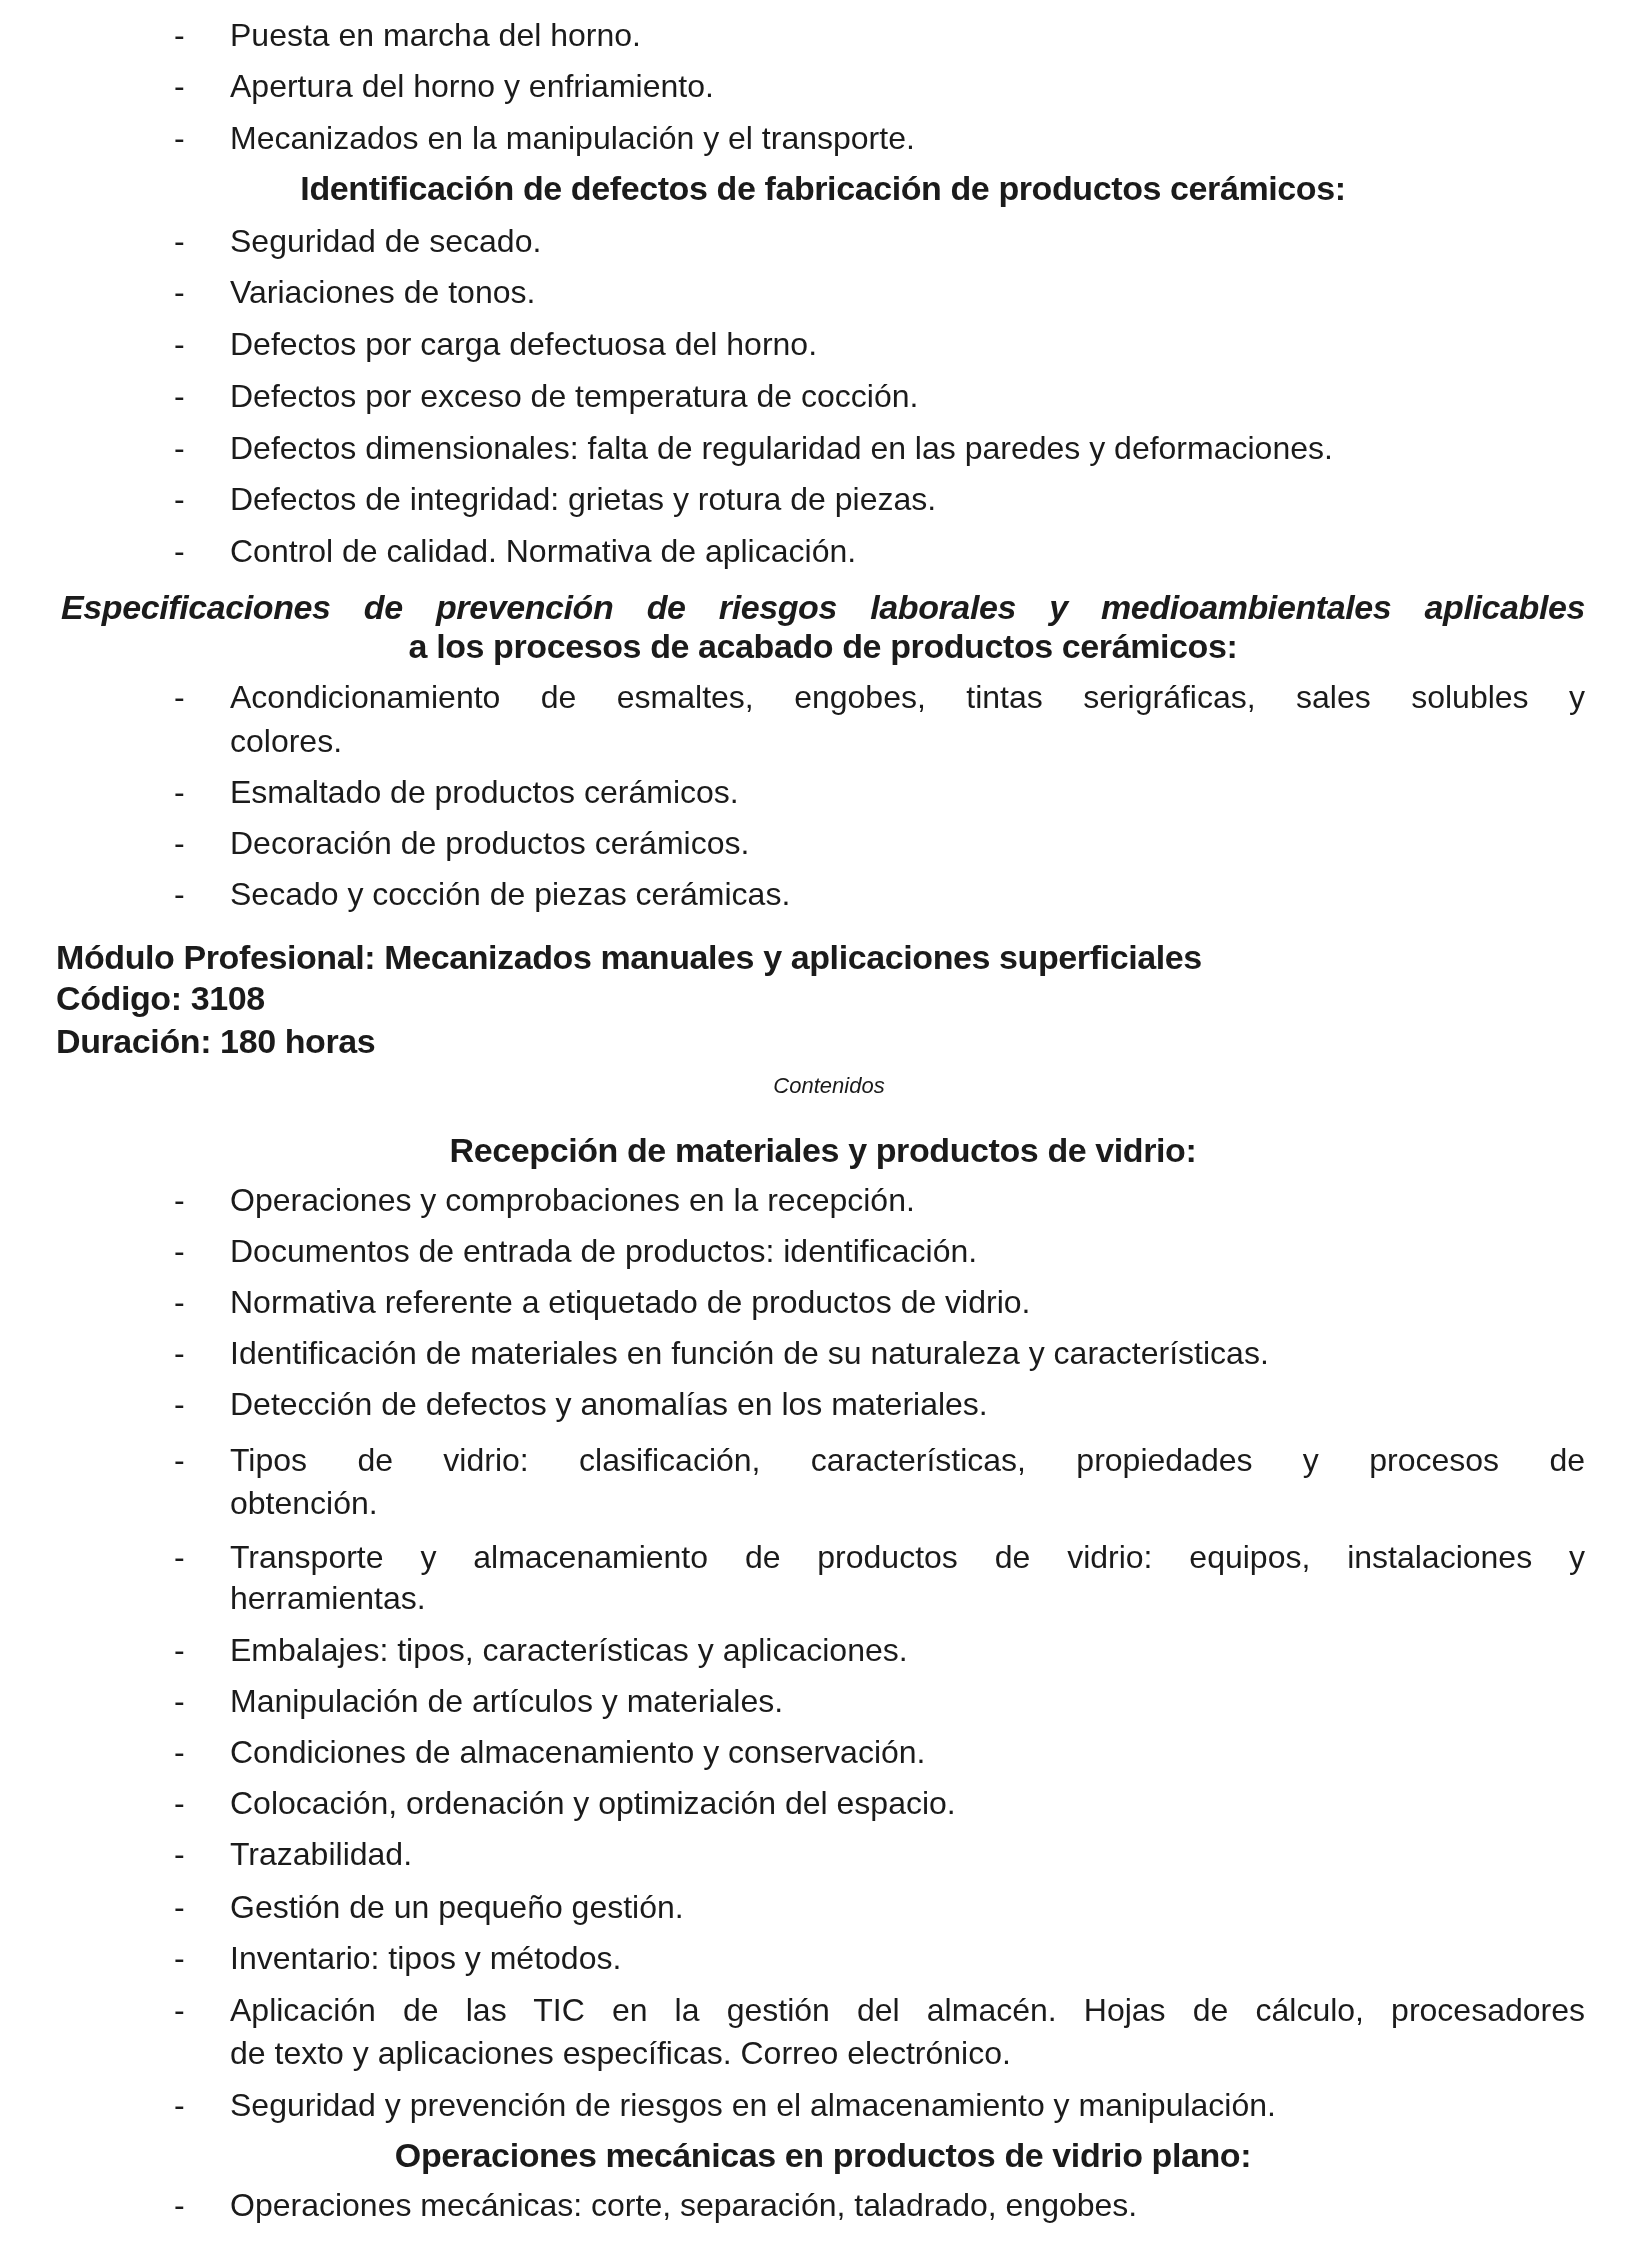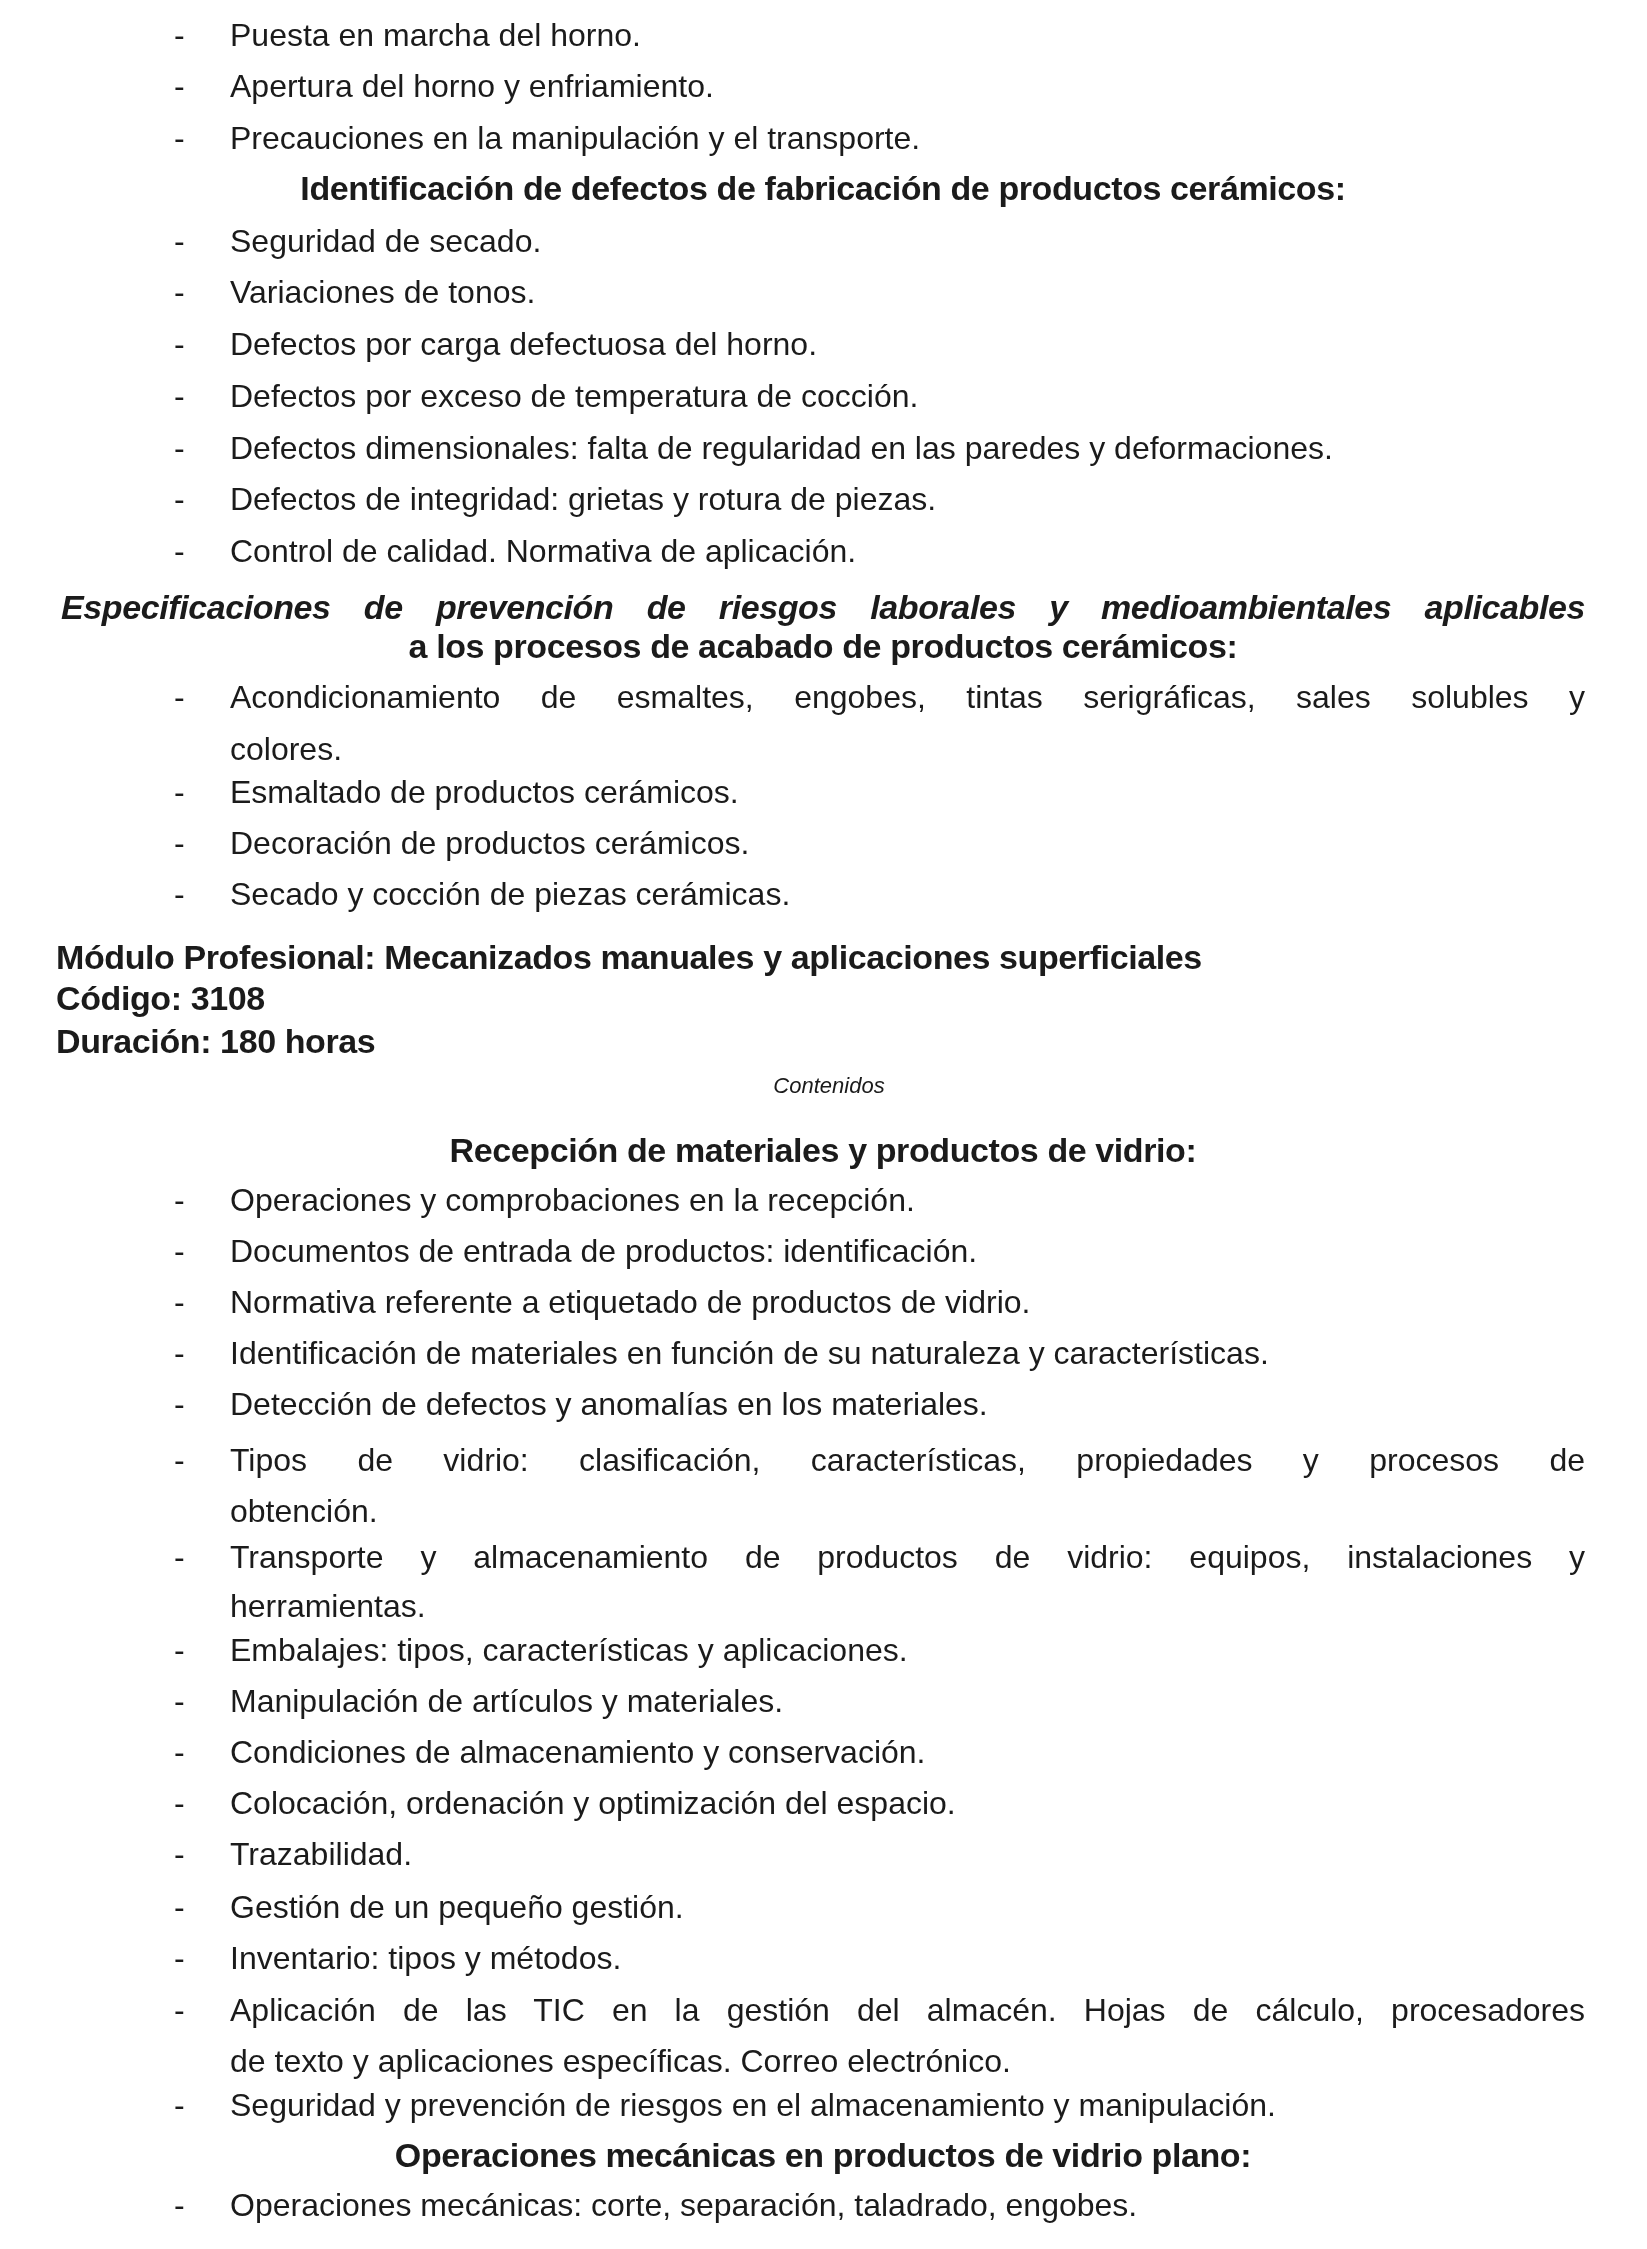--- a/index.html
+++ b/index.html
@@ -13,21 +13,21 @@
     overflow:hidden;
   }
   .line{position:absolute;font-size:32px;line-height:1;white-space:nowrap;}
   
   .item{left:174px;width:1411px;}
   .item .dash{position:absolute;left:0;top:0;}
   .item .txt{display:block;margin-left:56px;}
   .item.justline{white-space:normal;}
   .item.justline .txt{text-align:justify;text-align-last:justify;}
   
-  .cont{left:230px;width:1355px;margin-top:8px;}
+  .cont{left:230px;width:1355px;}
   
   .heading{left:61px;width:1524px;font-weight:700;font-size:34px;letter-spacing:-0.4px;text-align:center;}
   .heading.justline{white-space:normal;text-align:justify;text-align-last:justify;font-style:italic;}
   
   .boldline{left:56px;font-weight:700;font-size:34px;letter-spacing:-0.4px;}
   
   .contents{left:67px;width:1524px;text-align:center;font-style:italic;font-size:22px;}
 </style>
 </head>
 <body>
@@ -37,21 +37,21 @@
   <div class="line item" style="top:19px">
       <span class="dash">-</span>
       <span class="txt">Puesta en marcha del horno.</span>
     </div>
   <div class="line item" style="top:70px">
       <span class="dash">-</span>
       <span class="txt">Apertura del horno y enfriamiento.</span>
     </div>
   <div class="line item" style="top:122px">
       <span class="dash">-</span>
-      <span class="txt">Precauciones en la manipulación y el transporte.</span>
+      <span class="txt">Mecanizados en la manipulación y el transporte.</span>
     </div>
 
   <div class="line heading" style="top:171px">Identificación de defectos de fabricación de productos cerámicos:</div>
   <div class="line item" style="top:225px">
       <span class="dash">-</span>
       <span class="txt">Seguridad de secado.</span>
     </div>
   <div class="line item" style="top:276px">
       <span class="dash">-</span>
       <span class="txt">Variaciones de tonos.</span>

